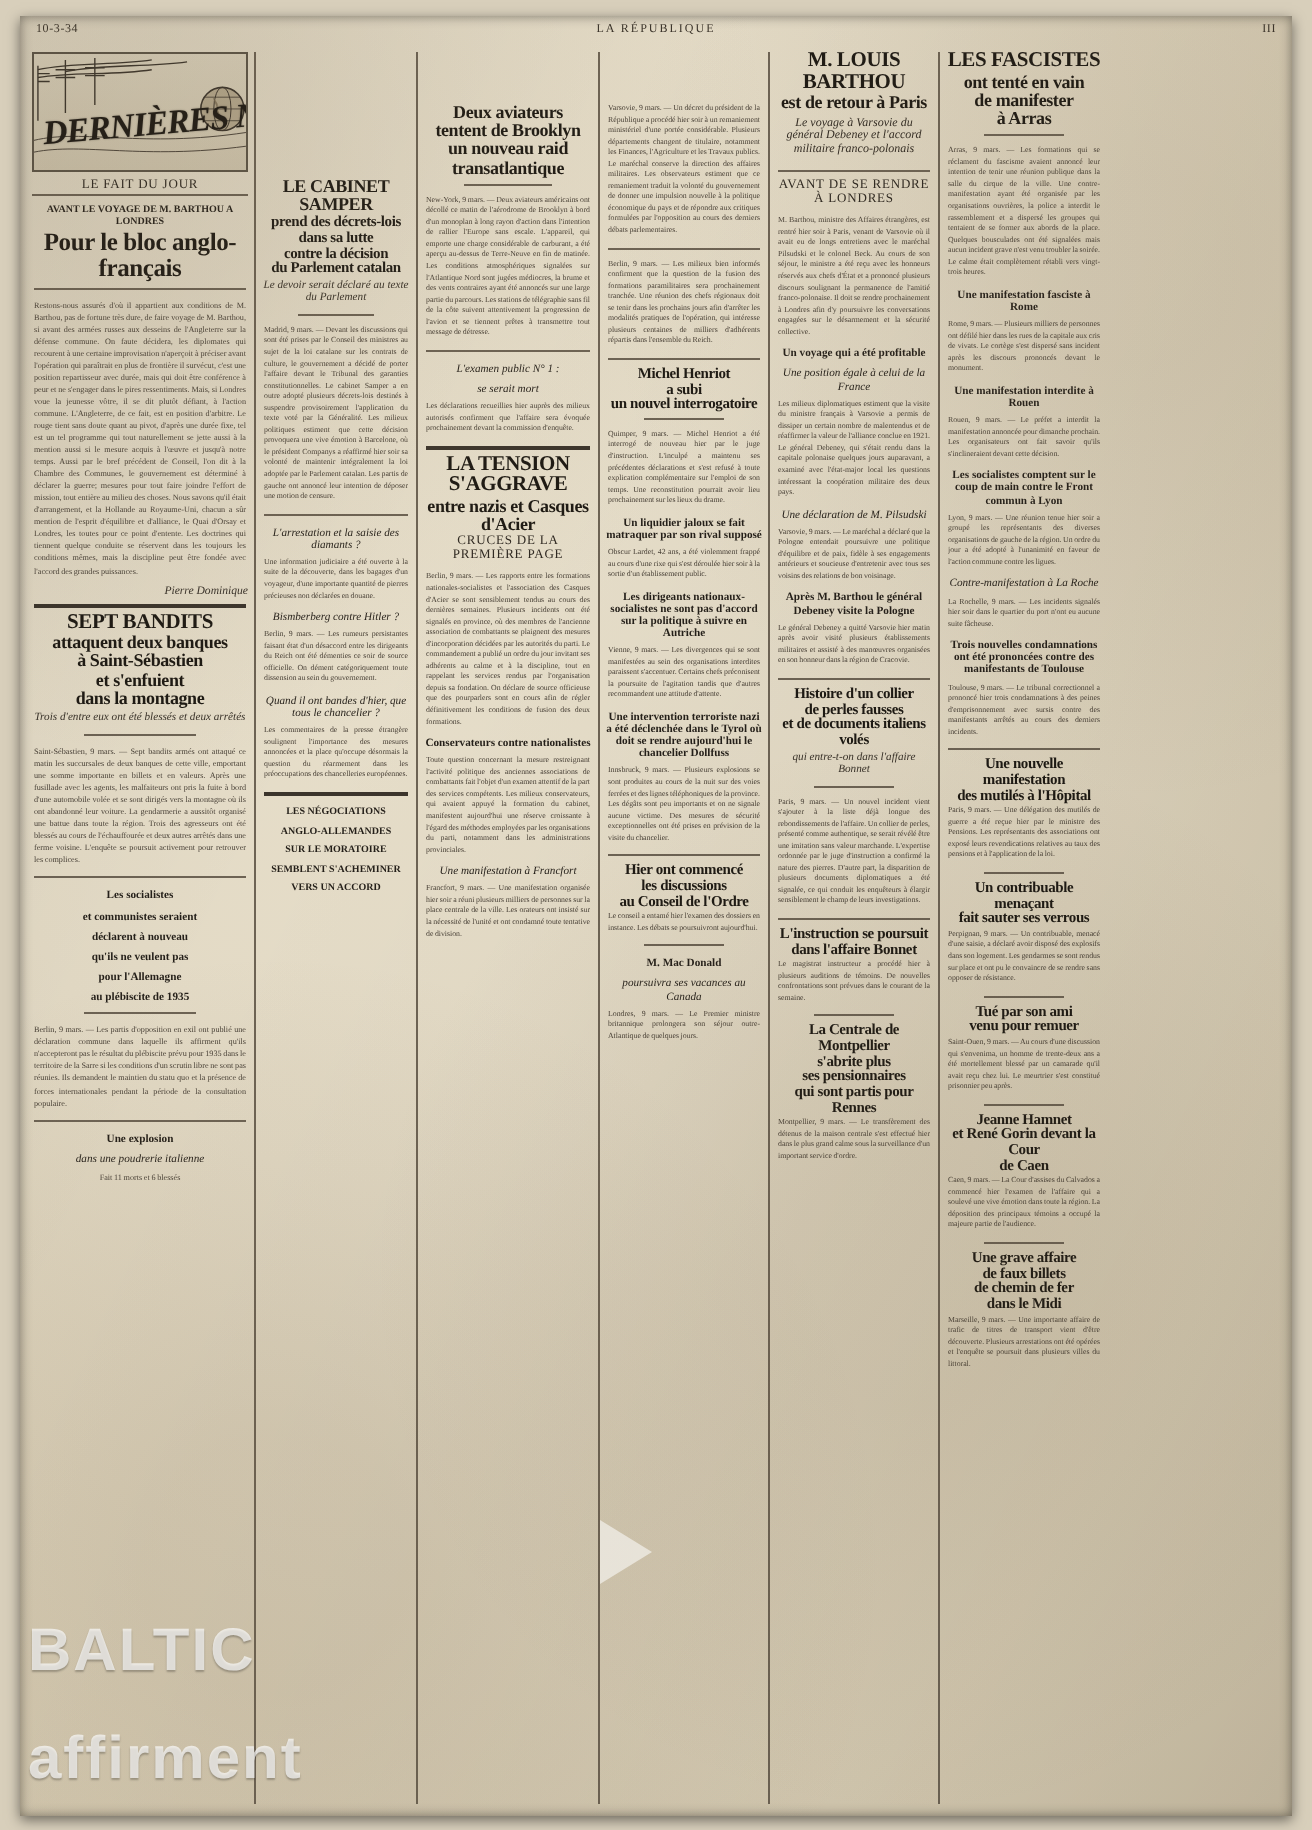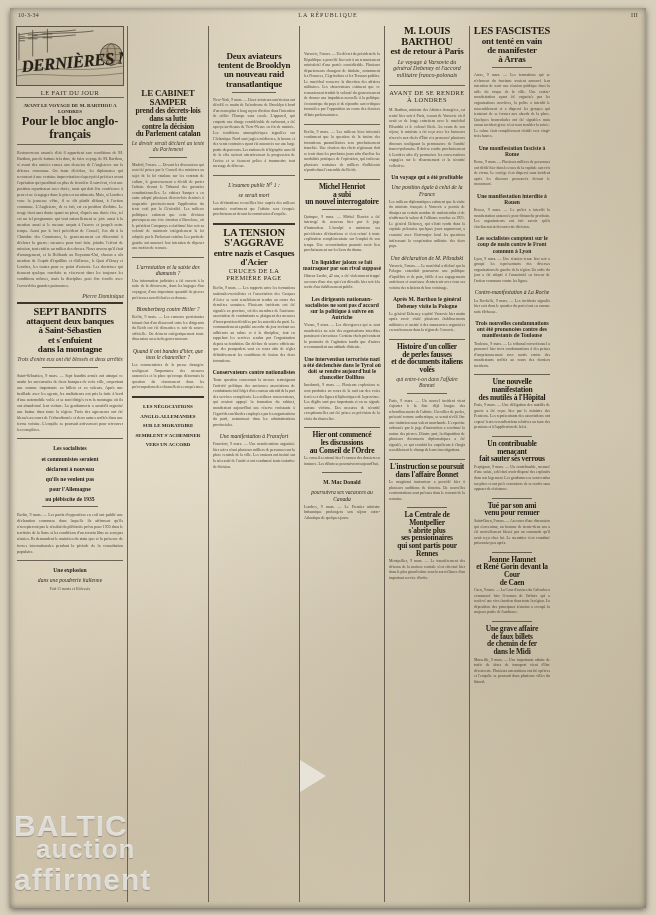--- a/index.html
+++ b/index.html
@@ -377,16 +377,15 @@
         <h1 class="head h-xs">de faux billets</h1>
         <h1 class="head h-xs">de chemin de fer</h1>
         <h1 class="head h-xs">dans le Midi</h1>
         <div class="body dense" style="max-height:50px">Marseille, 9 mars. — Une importante affaire de trafic de titres de transport vient d'être découverte. Plusieurs arrestations ont été opérées et l'enquête se poursuit dans plusieurs villes du littoral.</div>
       </div>
 
     </div>
   </div>
 
   <div class="wm" id="wm1">BALTIC</div>
-  <div class="wm" id="wm2">auction</div>
   <div class="wm" id="wm3">affirment</div>
   <div class="play"></div>
 </div>
 
 </body></html>

